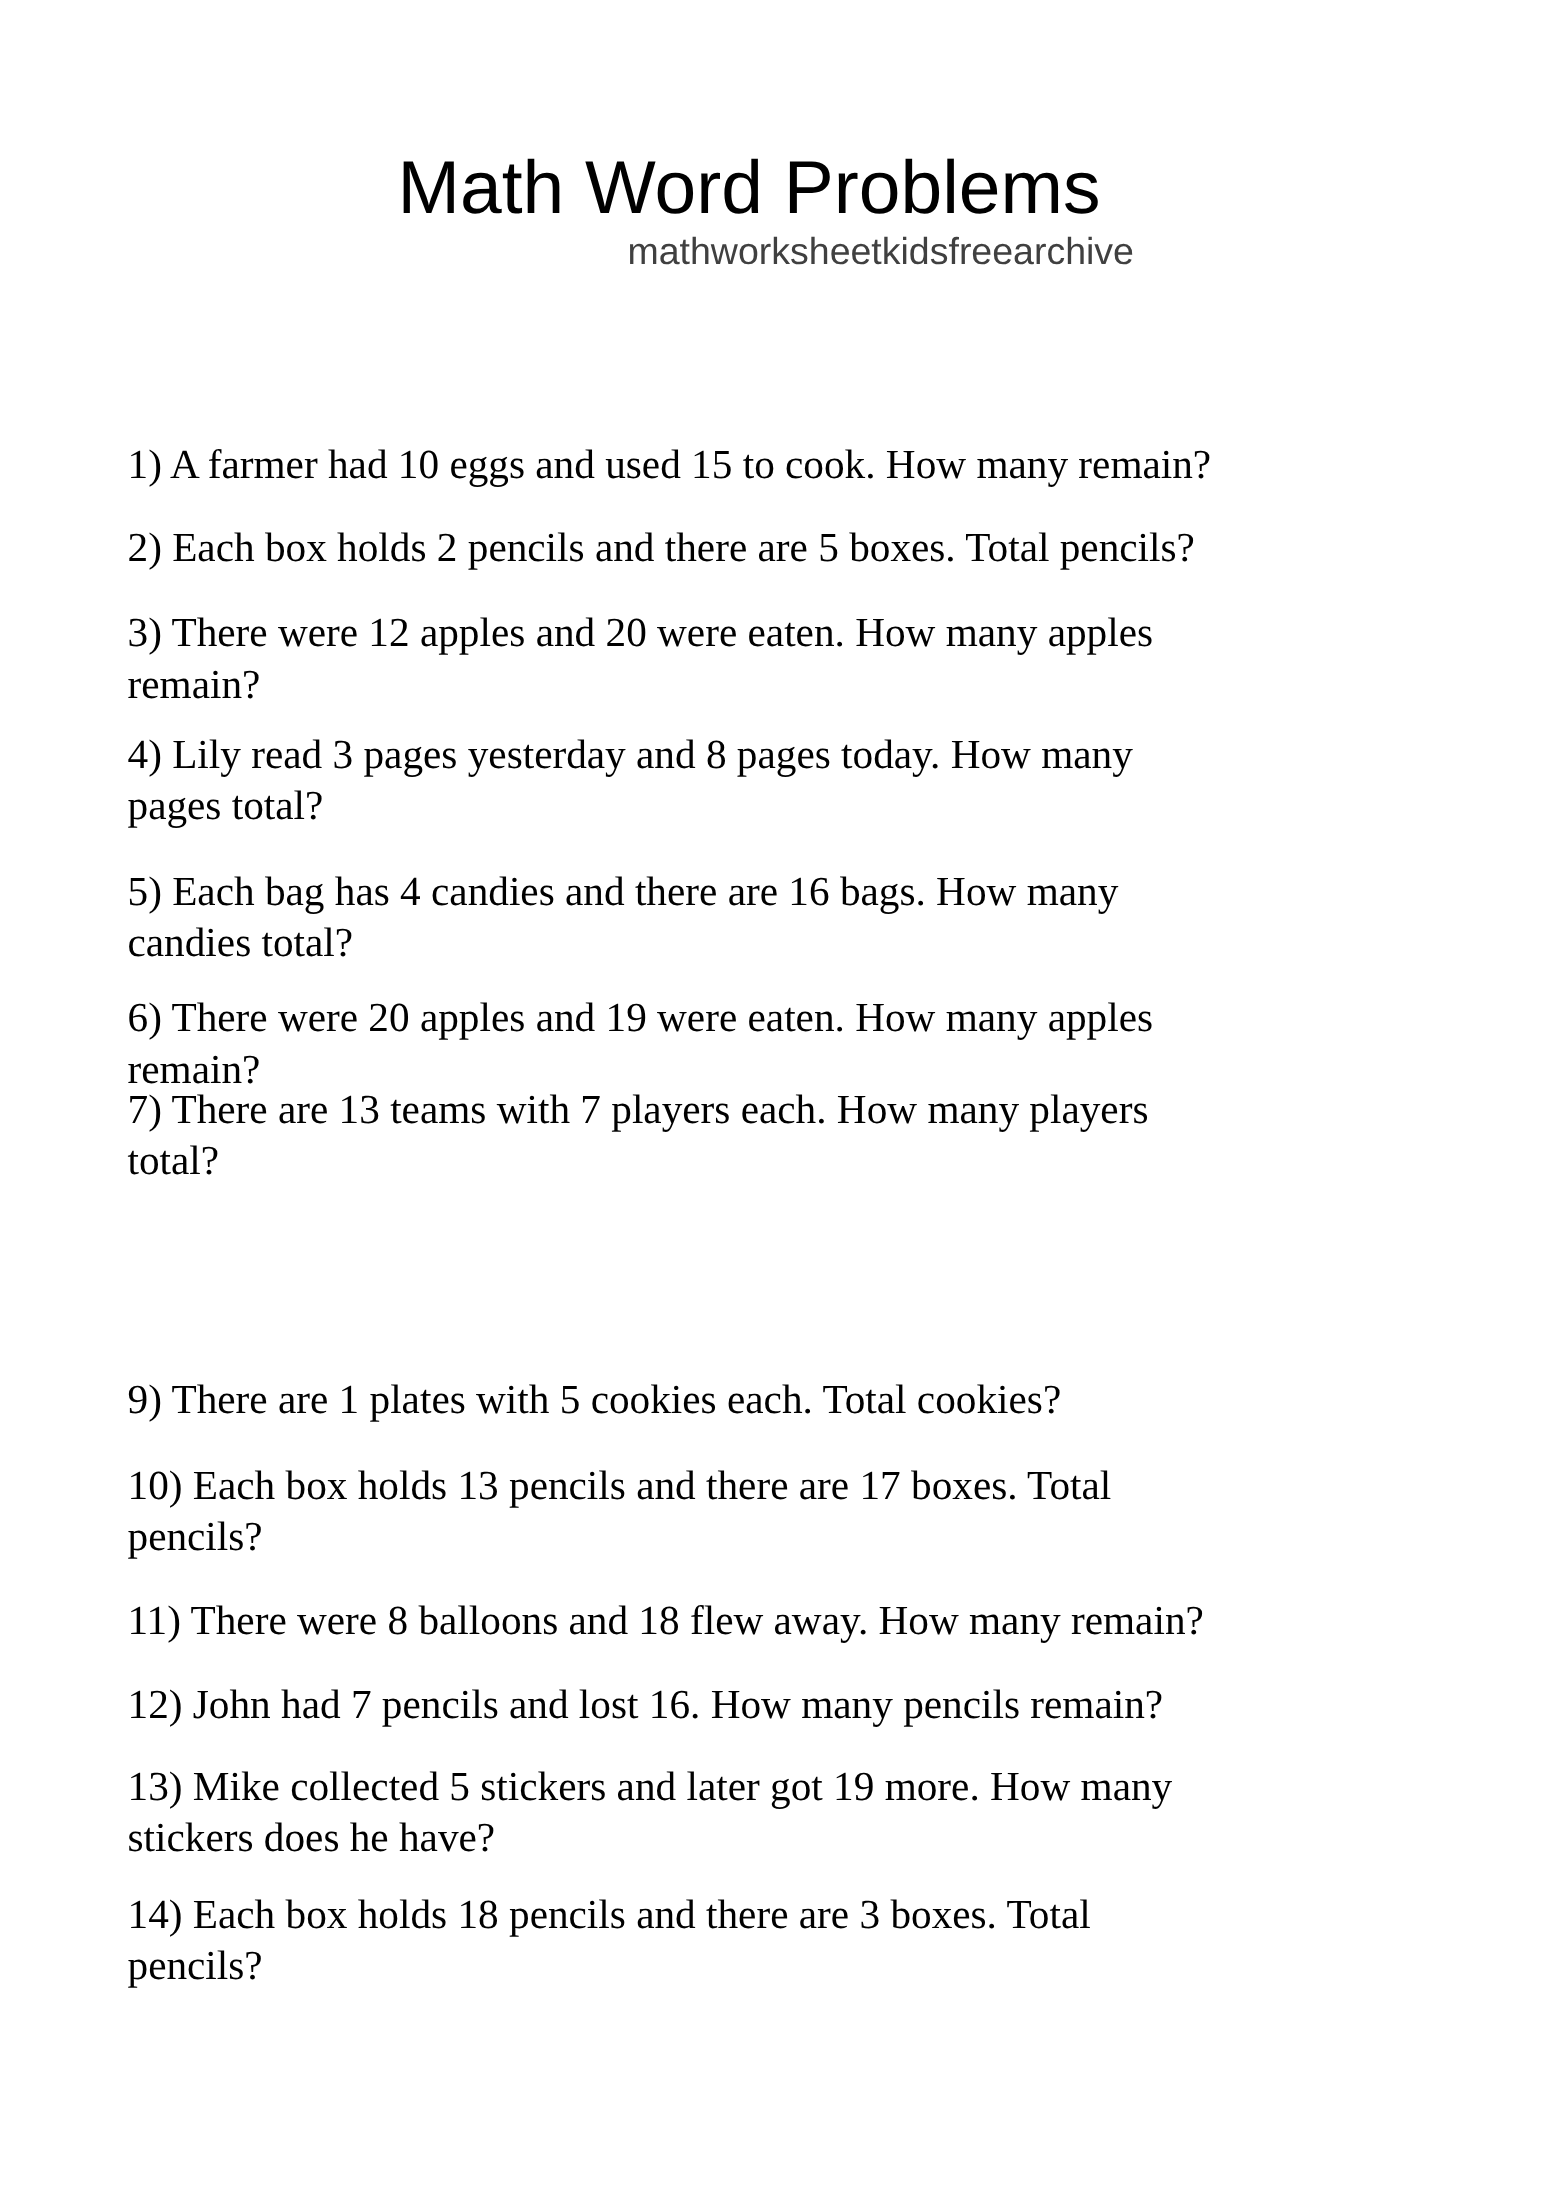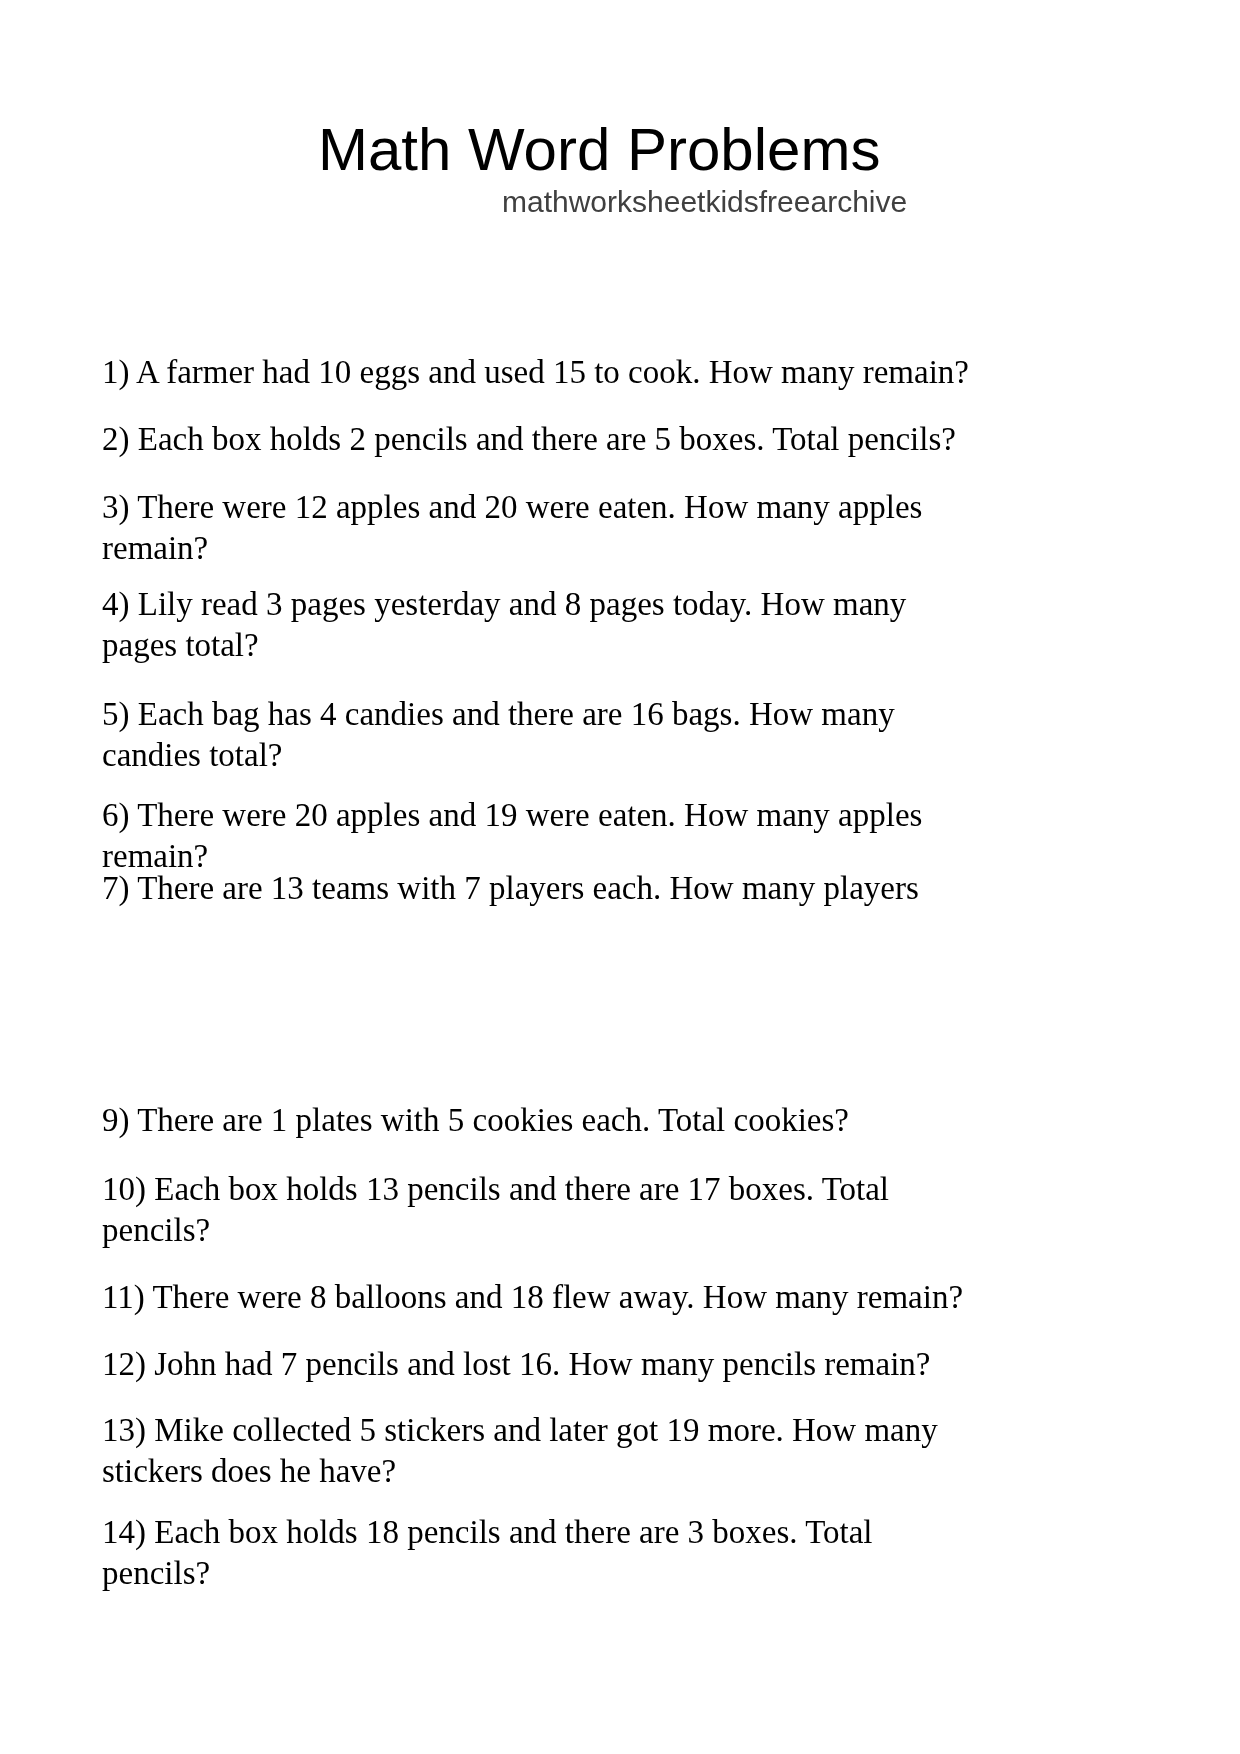--- a/index.html
+++ b/index.html
@@ -88,20 +88,21 @@
       <div class="problem" style="top: 694px;">
         <span class="line">5) Each bag has 4 candies and there are 16 bags. How many</span>
         <span class="line">candies total?</span>
       </div>
       <div class="problem" style="top: 795px;">
         <span class="line">6) There were 20 apples and 19 were eaten. How many apples</span>
         <span class="line">remain?</span>
       </div>
       <div class="problem" style="top: 868px;">
         <span class="line">7) There are 13 teams with 7 players each. How many players</span>
+        <span class="line">total?</span>
       </div>
       <div class="problem" style="top: 1100px;">
         <span class="line">9) There are 1 plates with 5 cookies each. Total cookies?</span>
       </div>
       <div class="problem" style="top: 1169px;">
         <span class="line">10) Each box holds 13 pencils and there are 17 boxes. Total</span>
         <span class="line">pencils?</span>
       </div>
       <div class="problem" style="top: 1277px;">
         <span class="line">11) There were 8 balloons and 18 flew away. How many remain?</span>

